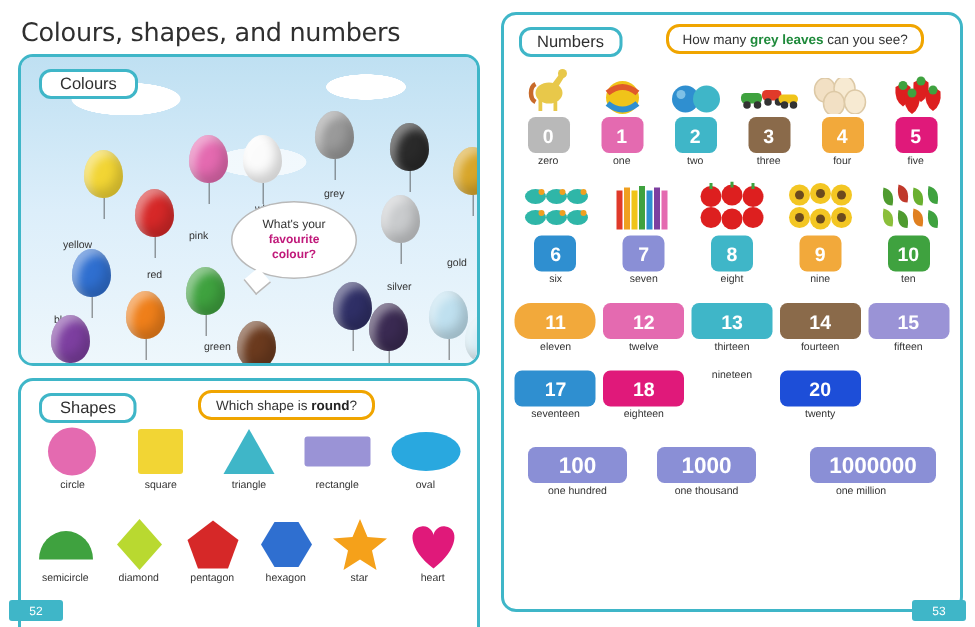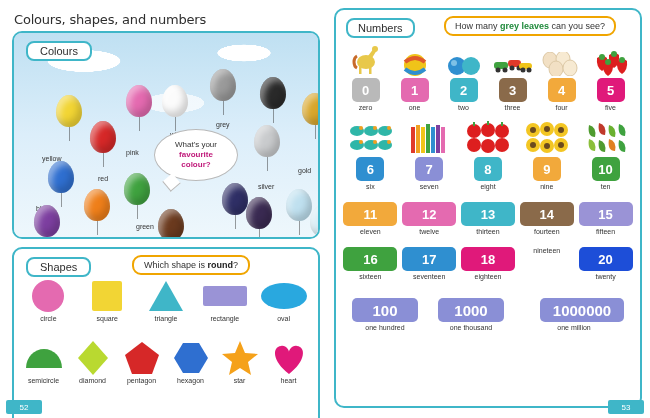--- a/index.html
+++ b/index.html
@@ -18,21 +18,21 @@
   }
   
   .left-page {
     position: relative;
     width: 330px; height: 418px;
     padding: 6px 8px 0 10px;
     background: #ffffff;
   }
   .spread-title {
     font-family: "DejaVu Sans", sans-serif;
-    font-size: 13px;
+    font-size: 17px;
     color: #2f2f2f;
     letter-spacing: -0.2px;
     margin: 6px 0 4px 4px;
     font-weight: 400;
   }
   .panel {
     border: 2px solid #3fb6c8;
     border-radius: 10px;
     position: relative;
     background: #ffffff;
@@ -571,21 +571,21 @@
                 </g>
               </svg>
           </div>
           <div class="tile" style="background:#3fa23f;">10</div>
           <div class="word">ten</div>
         </div>
       </div>
 
       <div class="num-row" style="grid-template-columns:repeat(5,1fr); margin-top:10px;">
         <div class="num-cell">
-          <div class="tile wide" style="background:#f2a93b;">11</div>
+          <div class="tile wide" style="background:#f2a93b;border-radius:11px;">11</div>
           <div class="word">eleven</div>
         </div>
         <div class="num-cell">
           <div class="tile wide" style="background:#e46ab0;">12</div>
           <div class="word">twelve</div>
         </div>
         <div class="num-cell">
           <div class="tile wide" style="background:#3fb6c8;">13</div>
           <div class="word">thirteen</div>
         </div>
@@ -593,24 +593,20 @@
           <div class="tile wide" style="background:#8a6a4a;">14</div>
           <div class="word">fourteen</div>
         </div>
         <div class="num-cell">
           <div class="tile wide" style="background:#9a93d6;">15</div>
           <div class="word">fifteen</div>
         </div>
       </div>
 
       <div class="num-row" style="grid-template-columns:repeat(5,1fr); margin-top:10px;">
-        <div class="num-cell">
-          <div class="tile wide" style="background:#3fa23f;">16</div>
-          <div class="word">sixteen</div>
-        </div>
         <div class="num-cell">
           <div class="tile wide" style="background:#2f8fd0;">17</div>
           <div class="word">seventeen</div>
         </div>
         <div class="num-cell">
           <div class="tile wide" style="background:#e0197a;">18</div>
           <div class="word">eighteen</div>
         </div>
         <div class="num-cell">
           <div class="word">nineteen</div>

